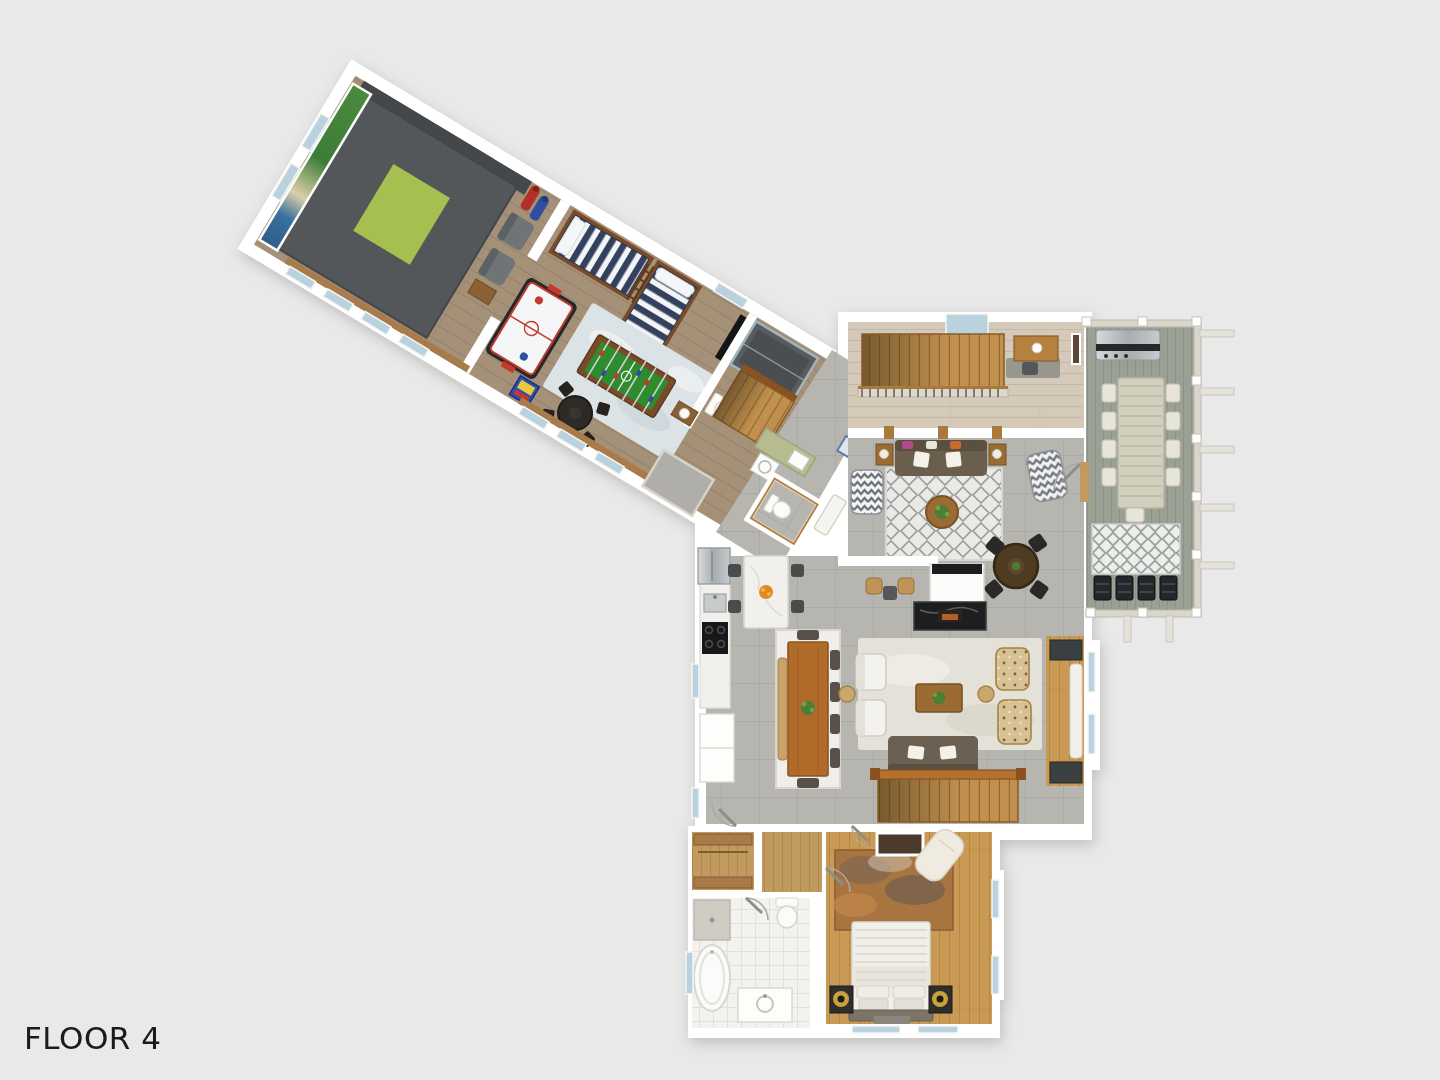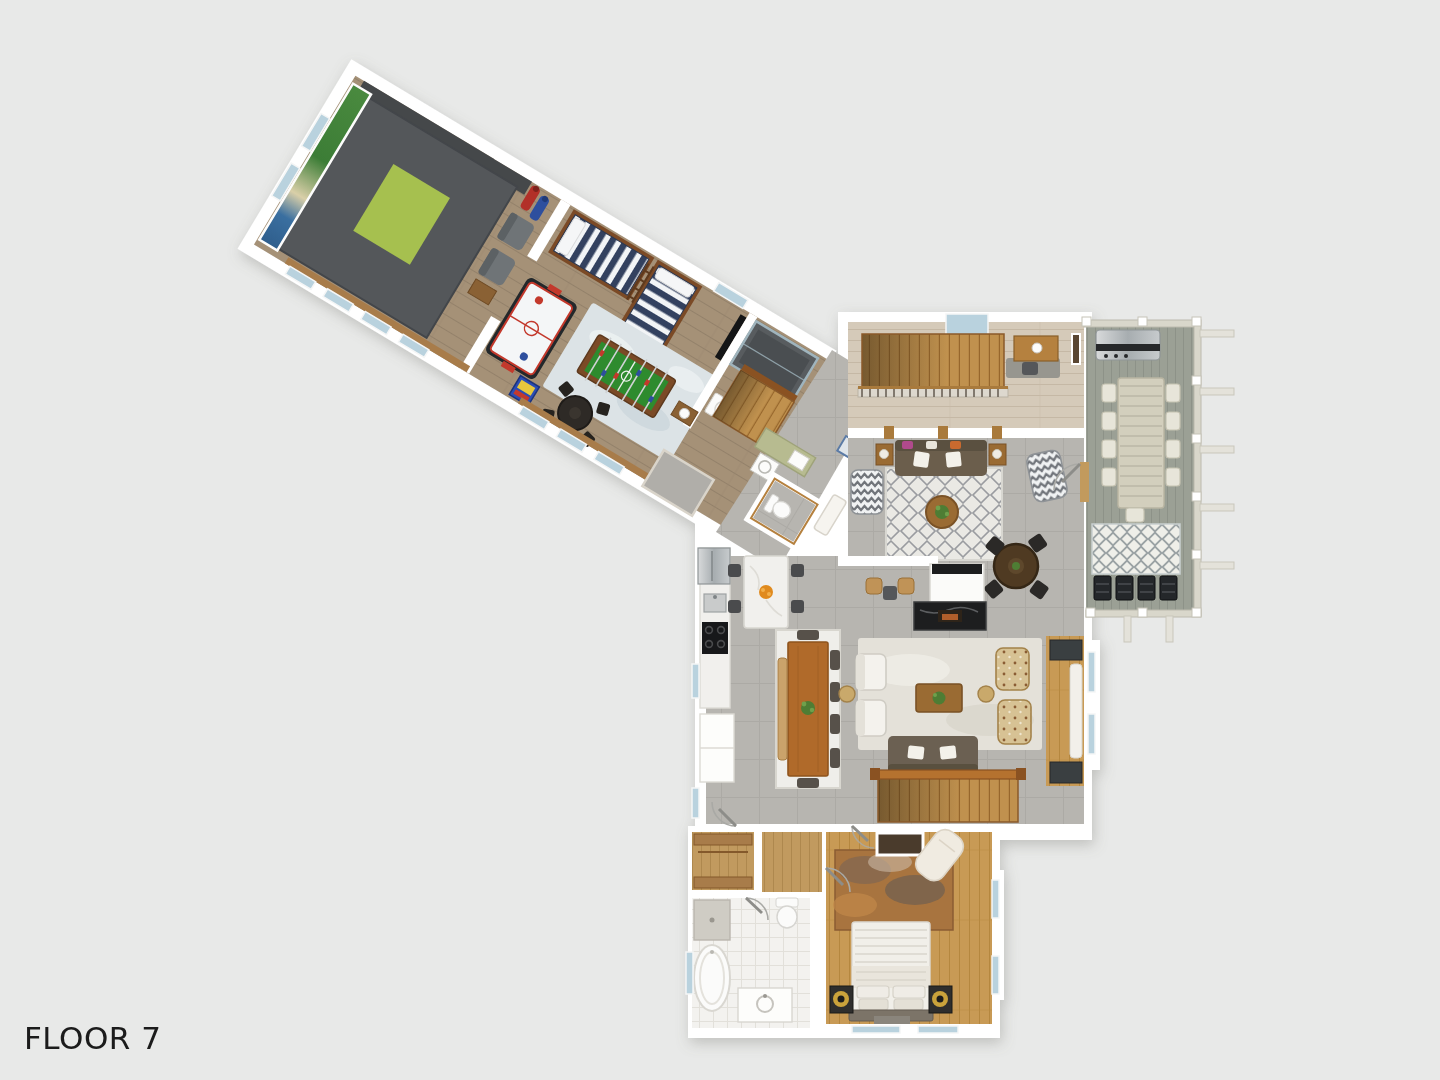--- a/index.html
+++ b/index.html
@@ -603,14 +603,14 @@
         <line class="doorleaf" x1="746" y1="898" x2="762" y2="913"></line>
   <path class="arc" d="M826,868 a24,24 0 0 1 24,24"></path>
         <line class="doorleaf" x1="826" y1="868" x2="843" y2="885"></line>
   <path class="arc" d="M1080,464 a26,26 0 0 0 -26,26"></path>
         <line class="doorleaf" x1="1080" y1="464" x2="1062" y2="482"></line>
   <path class="arc" d="M852,826 a22,22 0 0 0 22,22" opacity="0.8"></path>
         <line class="doorleaf" x1="852" y1="826" x2="868" y2="841"></line>
 </g>
 </svg>
 
-<div class="floor-label">FLOOR 7</div>
+<div class="floor-label">FLOOR 4</div>
 </div>
 
 </body></html>

